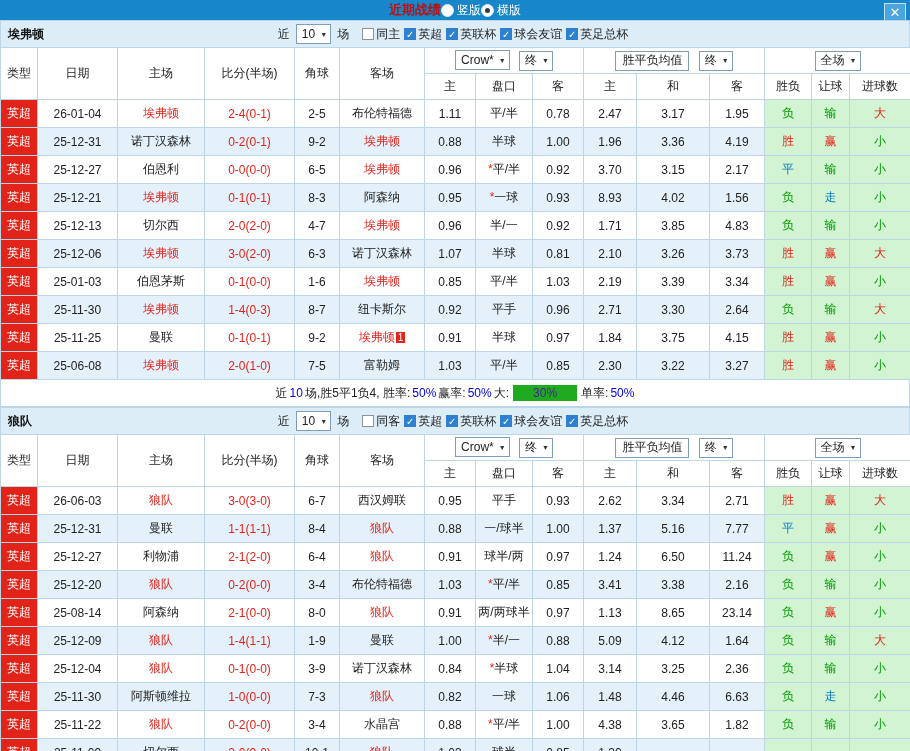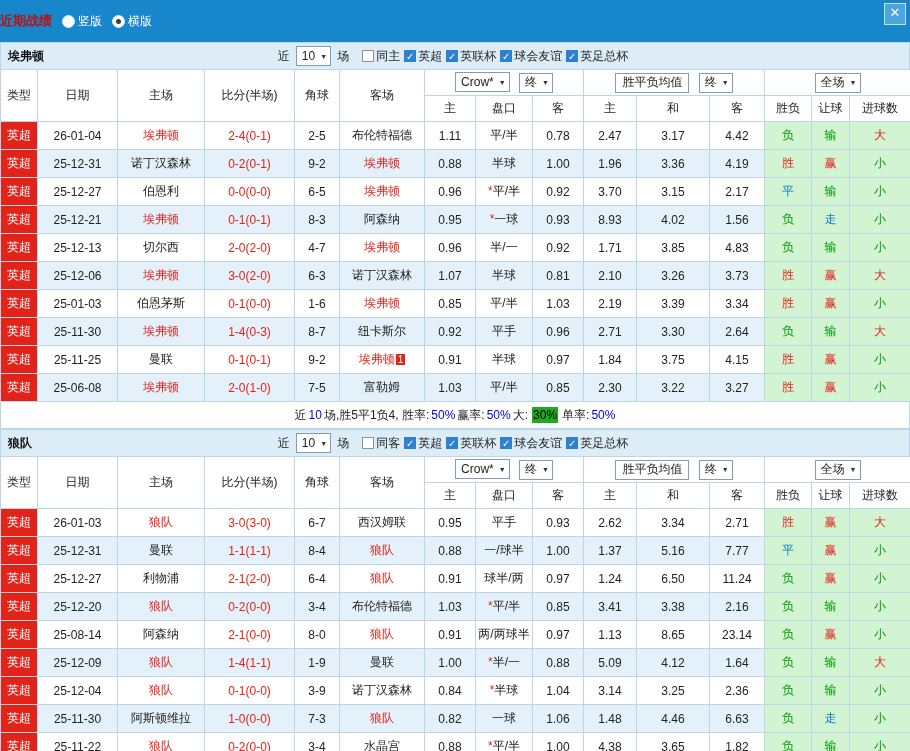--- a/index.html
+++ b/index.html
@@ -1,18 +1,18 @@
 <!DOCTYPE html>
 <html><head>
 <meta charset="utf-8">
 <style>
   html,body{margin:0;padding:0}
   body{width:910px;height:751px;overflow:hidden;background:#fff;
        font-family:"Liberation Sans","DejaVu Sans",sans-serif;font-size:12px;color:#222}
-  .topbar{height:42px;background:#1886ca;display:flex;align-items:center;gap:10px;position:relative}
+  .topbar{height:20px;background:#1886ca;display:flex;align-items:center;justify-content:center;position:relative}
   .title{color:#b81212;font-weight:bold;font-size:13px}
   .radio{display:inline-flex;align-items:center;gap:3px;color:#fff;cursor:pointer}
   .rb{width:11px;height:11px;border-radius:50%;background:#fff;border:1px solid #d8eefb;
       display:inline-flex;align-items:center;justify-content:center}
   .rb .dot{width:5px;height:5px;border-radius:50%;background:#3a3a3a}
   .close{position:absolute;right:4px;top:3px;width:20px;height:20px;background:#4aa6dd;border:1px solid #bfe2f5;
          color:#fff;font-size:13px;line-height:18px;text-align:center;cursor:pointer}
   .sec-header{height:26px;background:#dcedf8;border:1px solid #bcd6e8;border-bottom:none;
               position:relative;display:flex;align-items:center;justify-content:center}
   .sec-header .team{position:absolute;left:7px;font-weight:bold;color:#111}
@@ -37,21 +37,21 @@
   .t-red{color:#e2231a}
   .t-green{color:#009900}
   .t-blue{color:#0b79c2}
   .t-dark{color:#222}
   td.resbg{background:#d2f4d2}
   .star{color:#e2231a}
   .note{background:#e2231a;color:#fff;font-size:10px;padding:0 2px;margin-left:1px}
   .summary{height:26px;border:1px solid #bcd6e8;border-top:none;background:#fff;
            display:flex;align-items:center;justify-content:center;gap:2px}
   .sum-blue{color:#0000dd}
-  .sum-badge{background:#1faa1f;color:#000000;padding:1px 1px;margin:0 2px}
+  .sum-badge{background:#1faa1f;color:#4c1d95;padding:1px 20px;margin:0 2px}
 </style>
 </head>
 <body>
 
 <div class="page">
 
   <div class="topbar">
     <span class="title">近期战绩</span>
     <span class="radio">
       <span class="rb"></span>
@@ -168,21 +168,21 @@
           <td class="t-dark">26-01-04</td>
           <td class="t-red">埃弗顿</td>
           <td class="t-red">2-4(0-1)</td>
           <td class="t-dark">2-5</td>
           <td class="t-dark">布伦特福德</td>
           <td class="t-dark">1.11</td>
           <td class="t-dark">平/半</td>
           <td class="t-dark">0.78</td>
           <td class="t-dark">2.47</td>
           <td class="t-dark">3.17</td>
-          <td class="t-dark">4.42</td>
+          <td class="t-dark">1.95</td>
           <td class="resbg t-green">负</td>
           <td class="resbg t-green">输</td>
           <td class="resbg t-red">大</td>
         </tr>
         <tr>
           <td class="league">英超</td>
           <td class="t-dark">25-12-31</td>
           <td class="t-dark">诺丁汉森林</td>
           <td class="t-red">0-2(0-1)</td>
           <td class="t-dark">9-2</td>
@@ -441,21 +441,21 @@
         <th>和</th>
         <th>客</th>
         <th>胜负</th>
         <th>让球</th>
         <th>进球数</th>
       </tr>
     </thead>
     <tbody>
         <tr>
           <td class="league">英超</td>
-          <td class="t-dark">26-01-03</td>
+          <td class="t-dark">26-06-03</td>
           <td class="t-red">狼队</td>
           <td class="t-red">3-0(3-0)</td>
           <td class="t-dark">6-7</td>
           <td class="t-dark">西汉姆联</td>
           <td class="t-dark">0.95</td>
           <td class="t-dark">平手</td>
           <td class="t-dark">0.93</td>
           <td class="t-dark">2.62</td>
           <td class="t-dark">3.34</td>
           <td class="t-dark">2.71</td>

